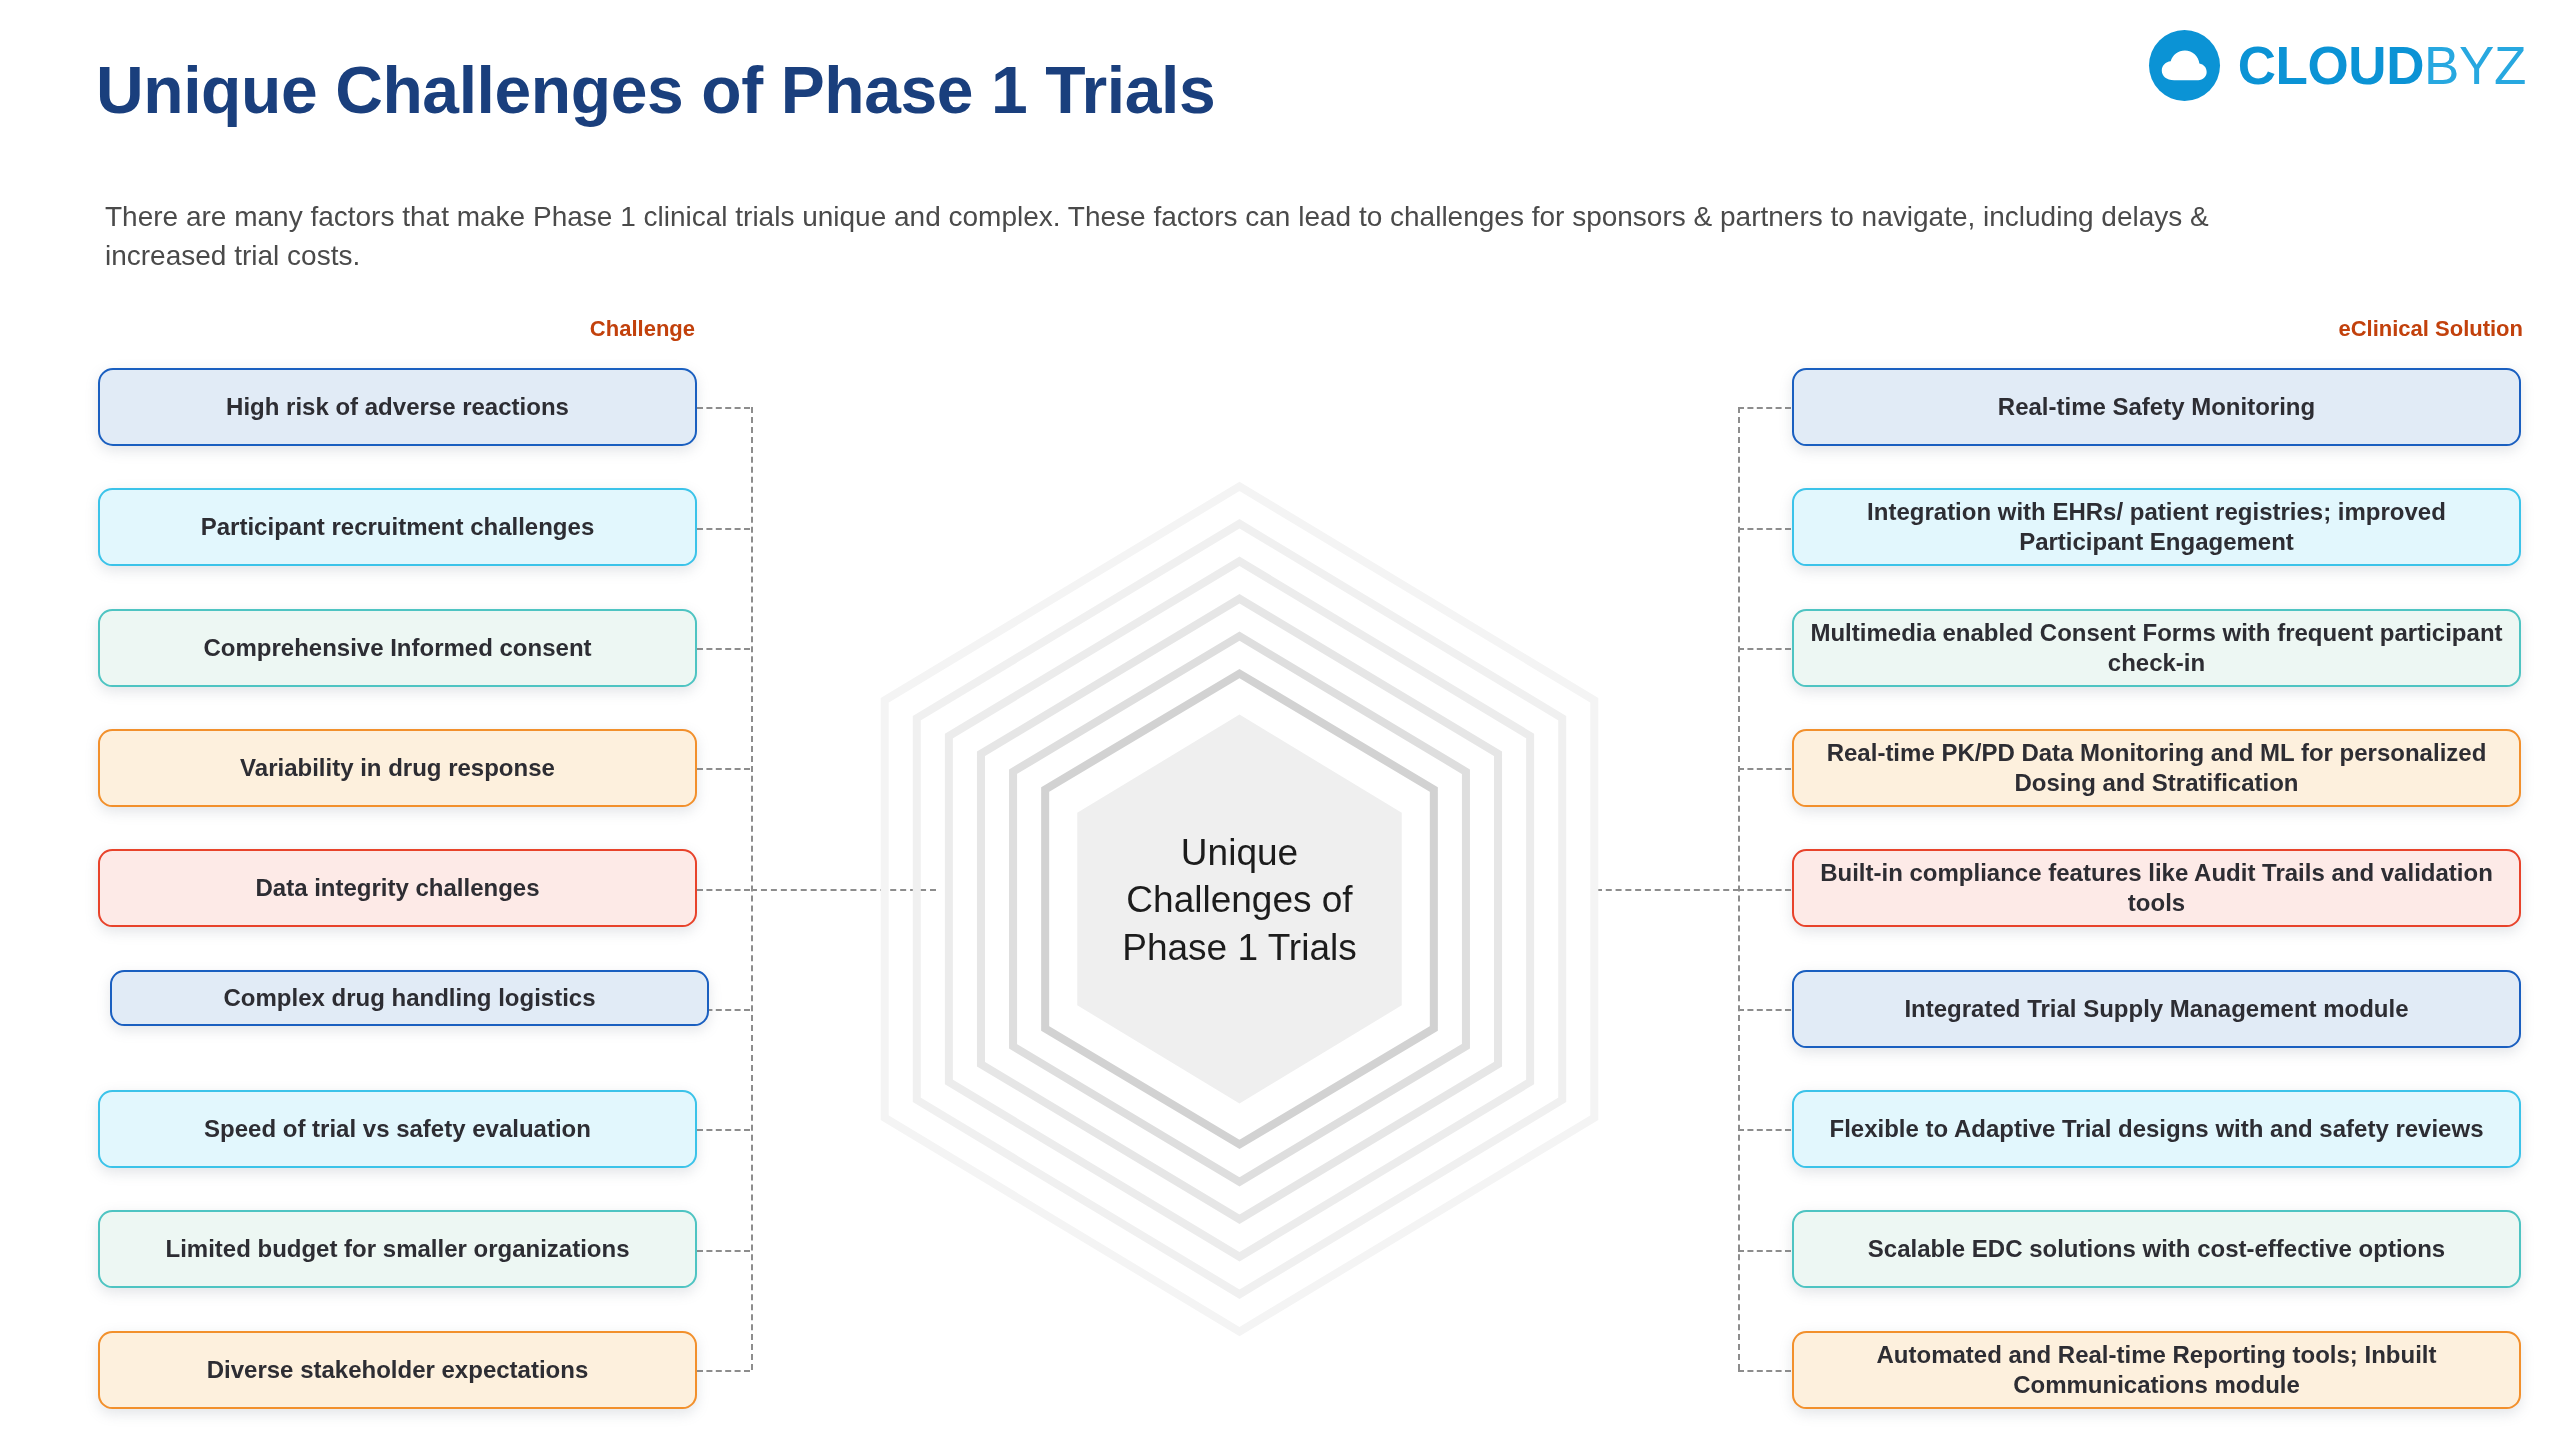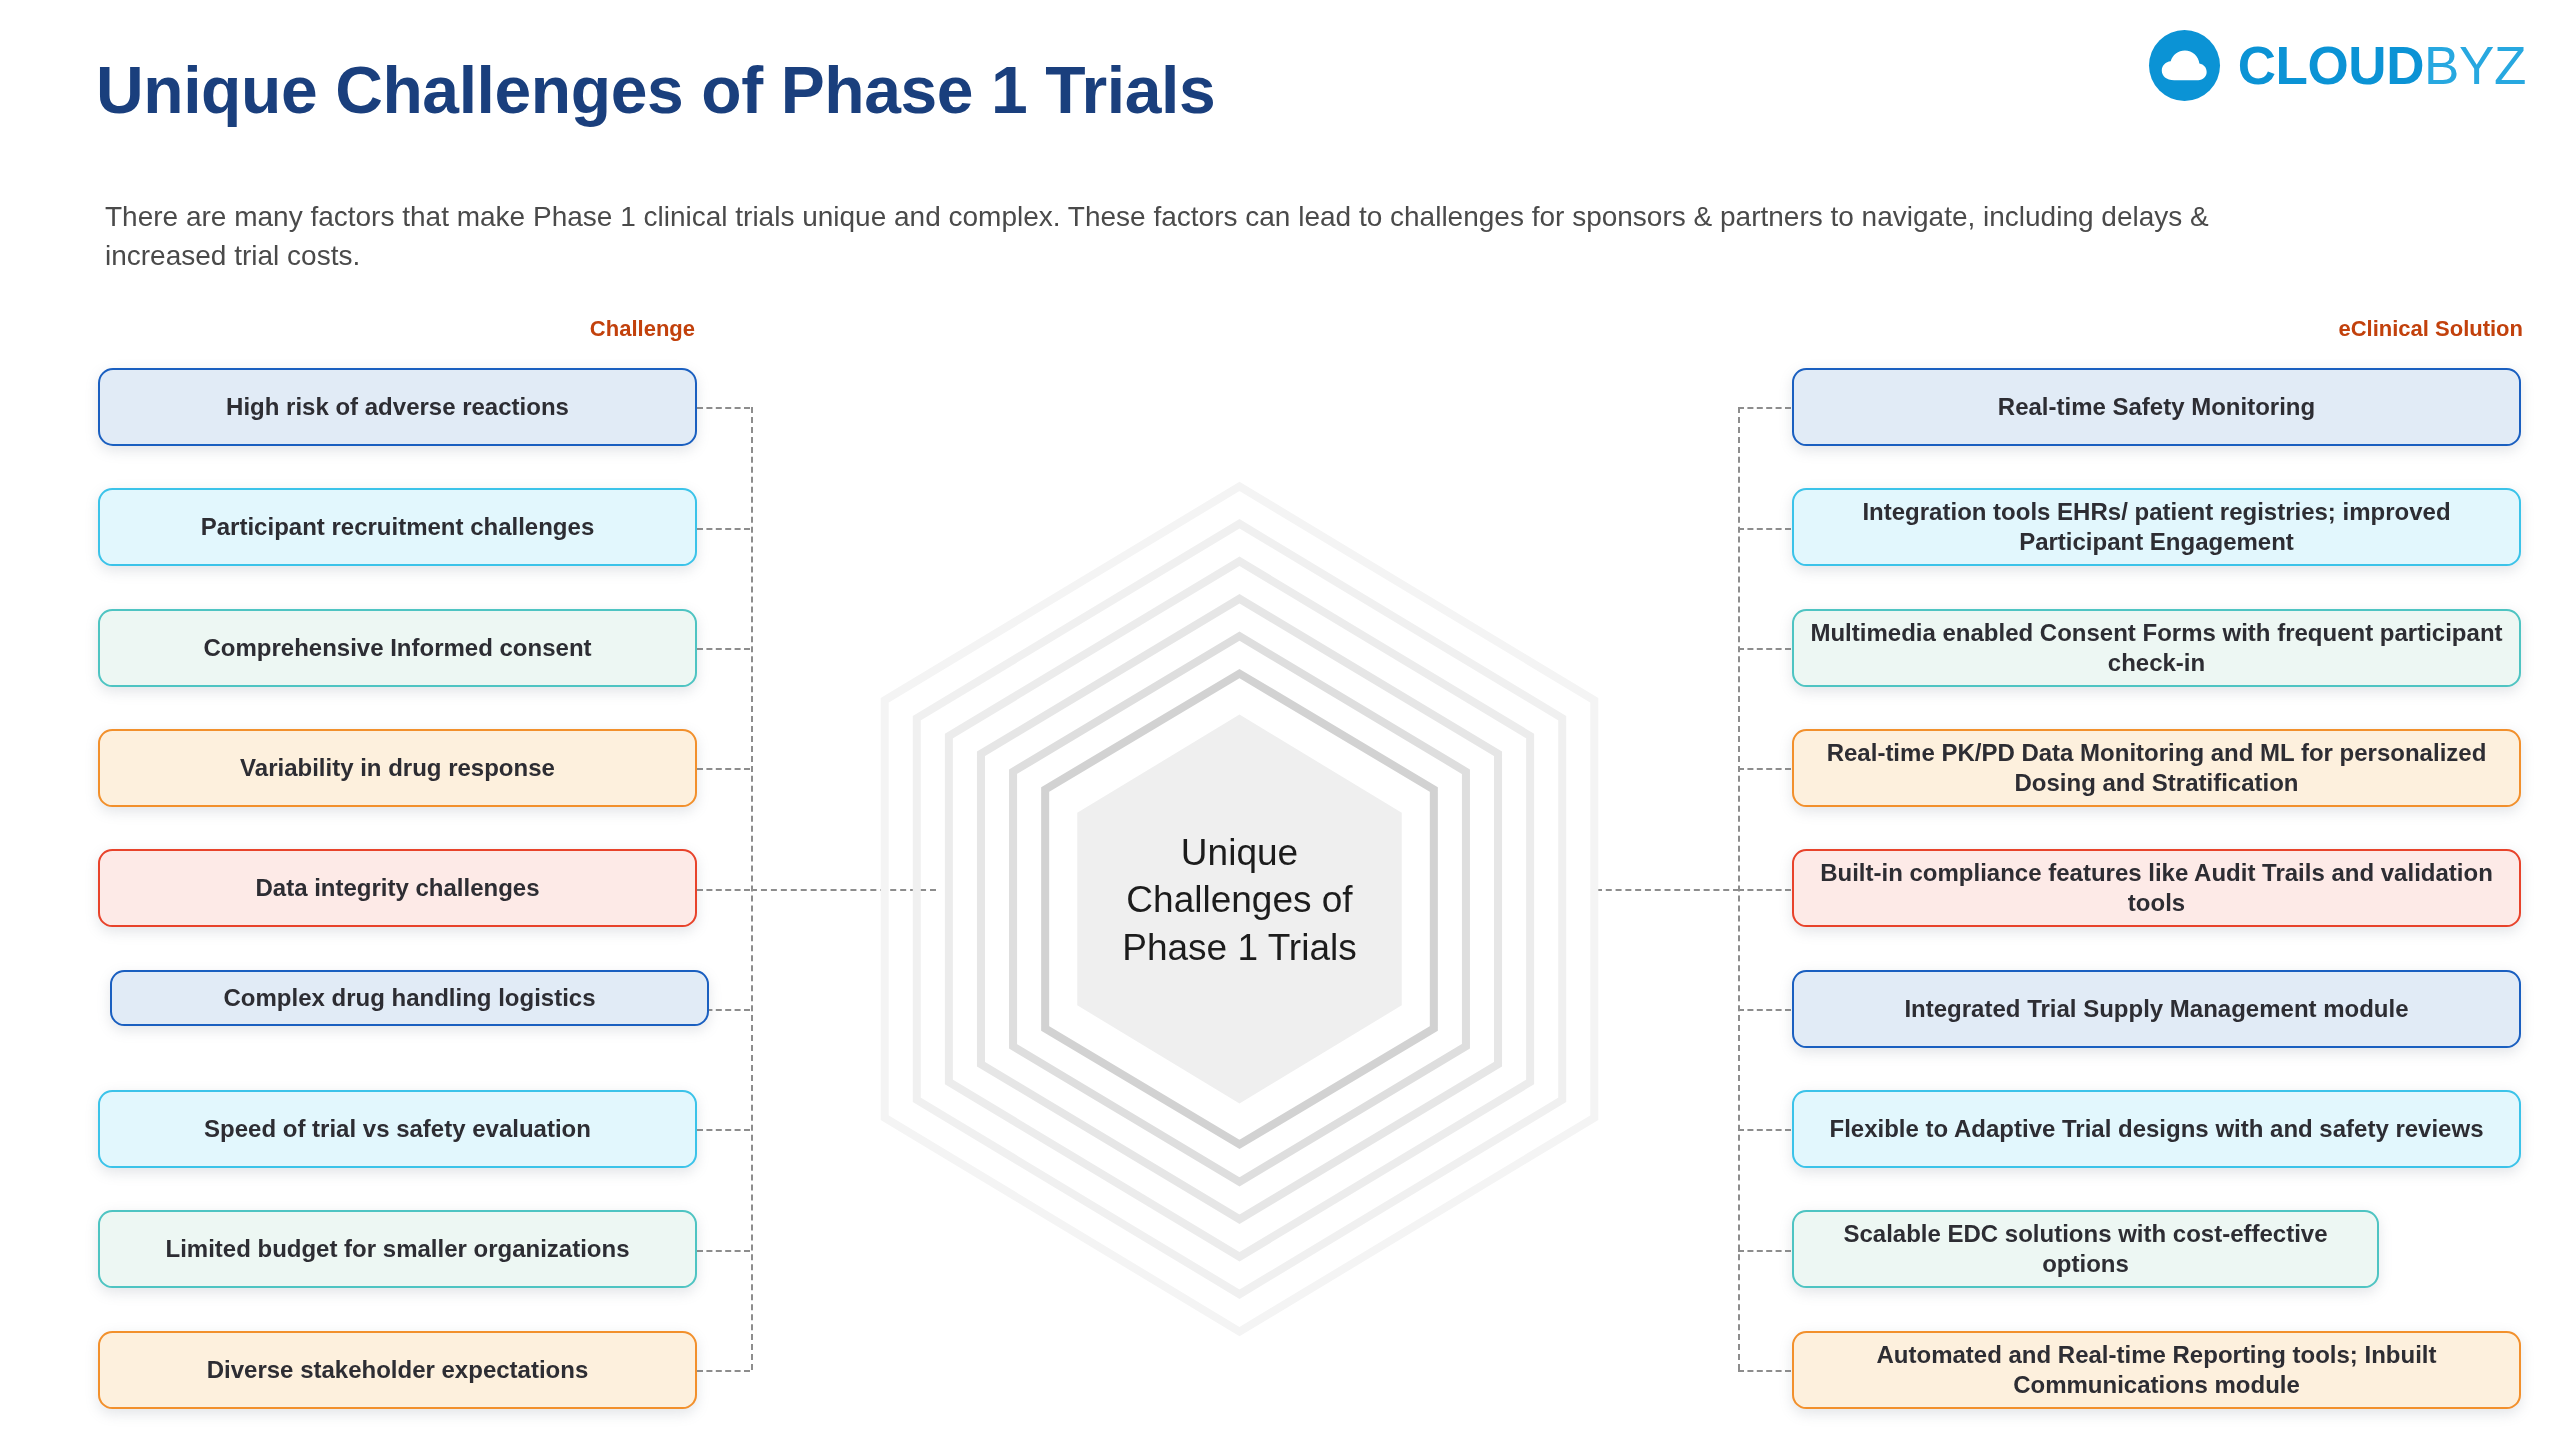--- a/index.html
+++ b/index.html
@@ -246,38 +246,38 @@
       </div>
       <div class="box c-orange" style="left: 98px; top: 1331px; width: 599px; height: 78px;">
         <span>Diverse stakeholder expectations</span>
       </div>
     </div>
   <div id="right-column">
       <div class="box c-blue" style="left: 1792px; top: 368px; width: 729px; height: 78px;">
         <span>Real-time Safety Monitoring</span>
       </div>
       <div class="box c-cyan" style="left: 1792px; top: 488px; width: 729px; height: 78px;">
-        <span>Integration tools EHRs/ patient registries; improved Participant Engagement</span>
+        <span>Integration with EHRs/ patient registries; improved Participant Engagement</span>
       </div>
       <div class="box c-teal" style="left: 1792px; top: 609px; width: 729px; height: 78px;">
         <span>Multimedia enabled Consent Forms with frequent participant check-in</span>
       </div>
       <div class="box c-orange" style="left: 1792px; top: 729px; width: 729px; height: 78px;">
         <span>Real-time PK/PD Data Monitoring and ML for personalized Dosing and Stratification</span>
       </div>
       <div class="box c-red" style="left: 1792px; top: 849px; width: 729px; height: 78px;">
         <span>Built-in compliance features like Audit Trails and validation tools</span>
       </div>
       <div class="box c-blue" style="left: 1792px; top: 970px; width: 729px; height: 78px;">
         <span>Integrated Trial Supply Management module</span>
       </div>
       <div class="box c-cyan" style="left: 1792px; top: 1090px; width: 729px; height: 78px;">
         <span>Flexible to Adaptive Trial designs with and safety reviews</span>
       </div>
-      <div class="box c-teal" style="left: 1792px; top: 1210px; width: 587px; height: 78px; align-items: center;">
+      <div class="box c-teal" style="left: 1792px; top: 1210px; width: 729px; height: 78px; align-items: center;">
         <span>Scalable EDC solutions with cost-effective options</span>
       </div>
       <div class="box c-orange" style="left: 1792px; top: 1331px; width: 729px; height: 78px;">
         <span>Automated and Real-time Reporting tools; Inbuilt Communications module</span>
       </div>
     </div>
 
 
 </div>
 

